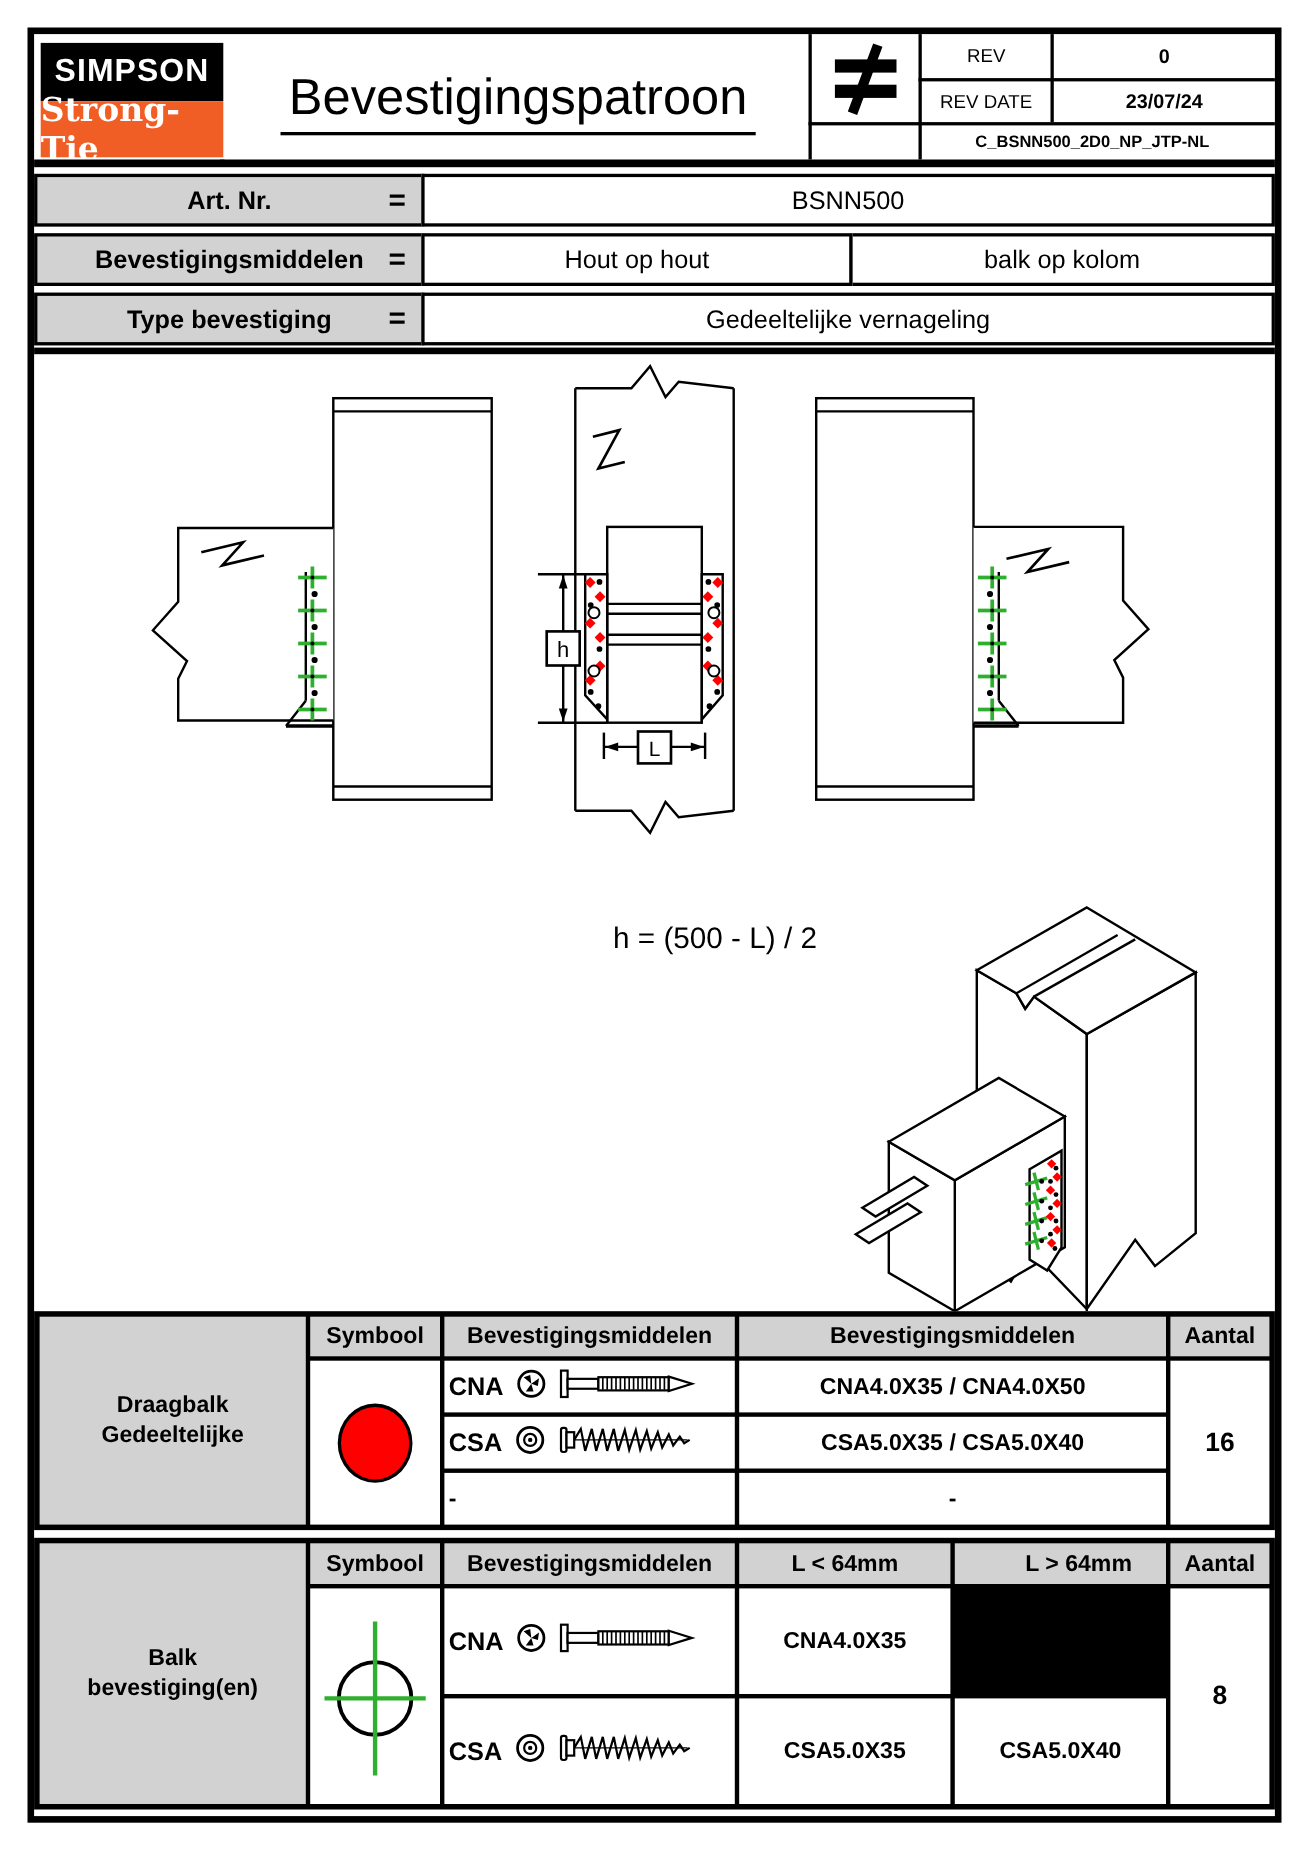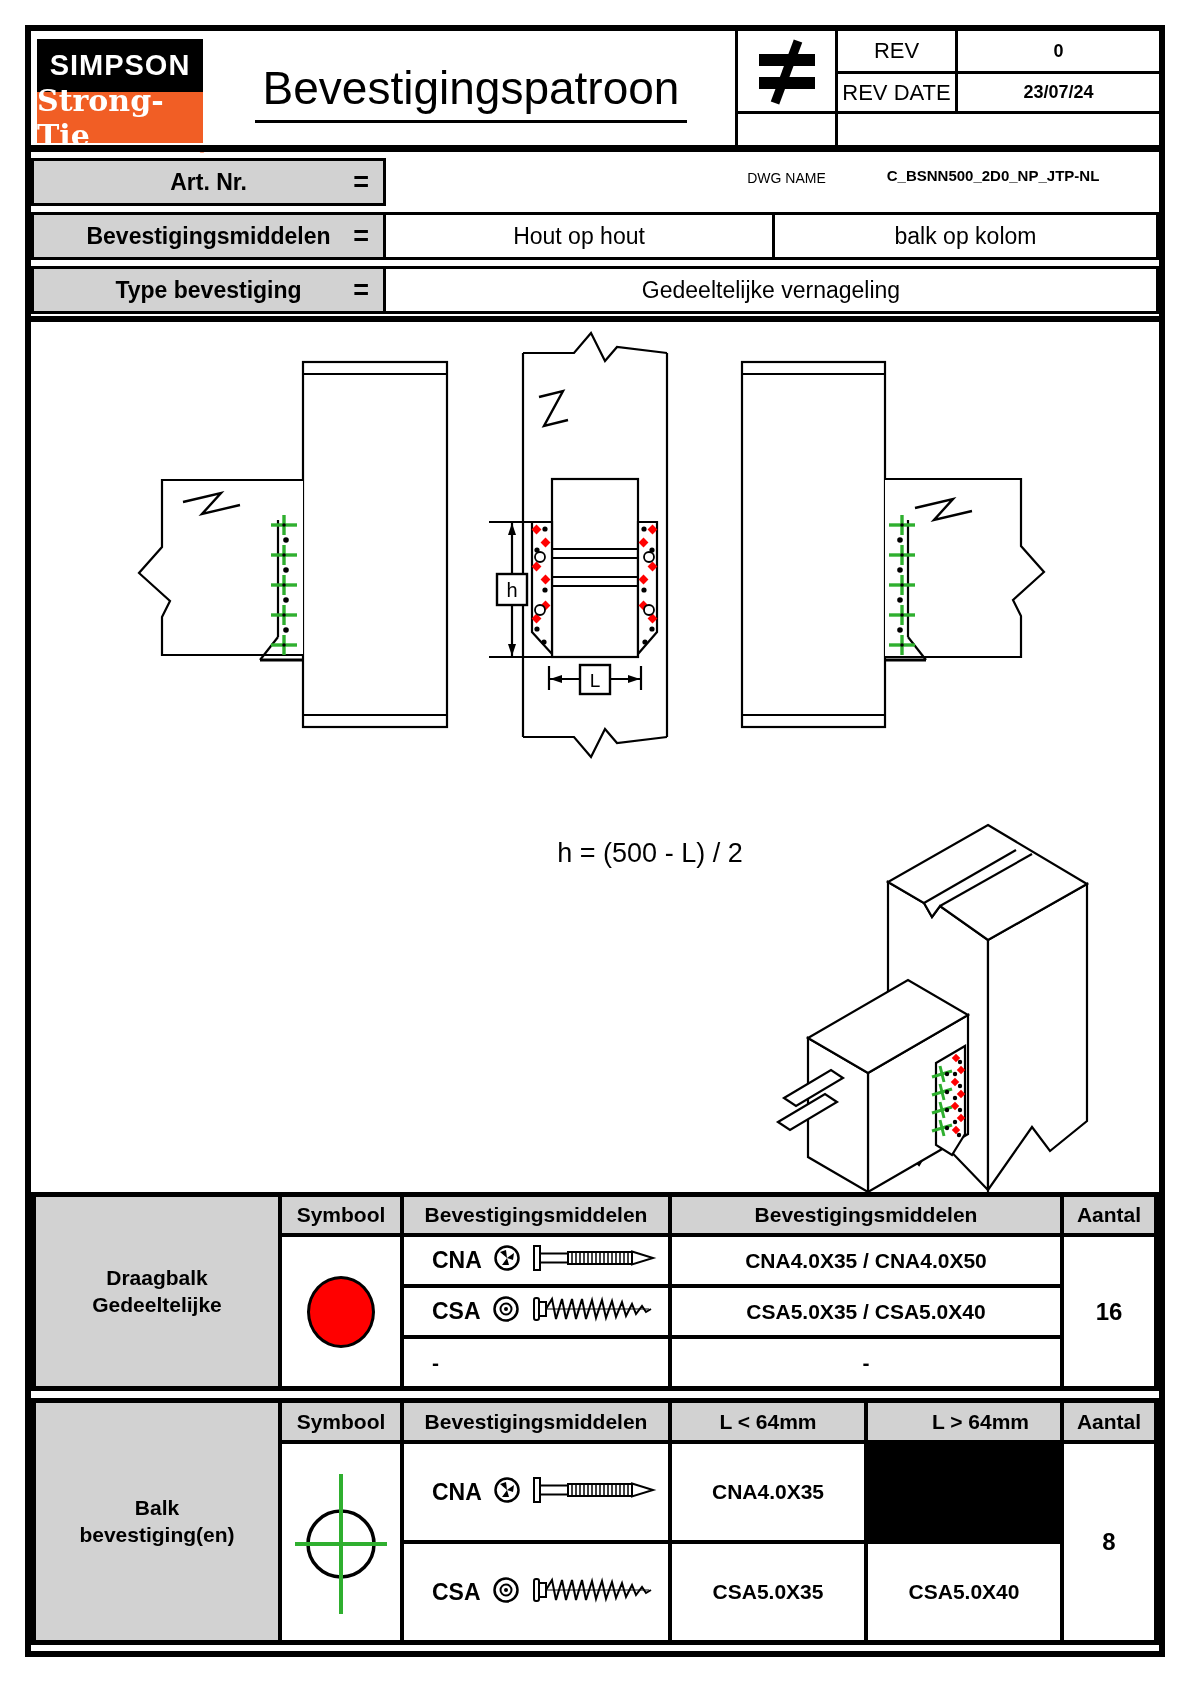--- a/index.html
+++ b/index.html
@@ -7,42 +7,42 @@
         font-family:"Liberation Sans",sans-serif;color:#000;overflow:hidden;}
   .frame{position:absolute;left:25px;top:25px;width:1140px;height:1632px;
          border:6px solid #000;box-sizing:border-box;}
   .abs{position:absolute;}
   .flexc{display:flex;align-items:center;justify-content:center;}
   
   .logo-black{background:#000;color:#fff;font-weight:bold;font-size:29px;letter-spacing:1px;}
   .logo-orange{color:#fff;font-weight:bold;font-size:30px;font-family:"DejaVu Serif",serif;}
   .title{font-size:46px;letter-spacing:0px;border-bottom:3px solid #000;padding:0 8px 5px 8px;}
   .hline,.vline{position:absolute;background:#000;}
-  .hdr-small{font-size:22px;border-radius:11px;}
+  .hdr-small{font-size:17px;border-radius:11px;}
   .hdr-val{font-size:18px;font-weight:600;}
   .dwg-lbl{font-size:14px;}
   .dwg-val{font-size:15px;font-weight:600;letter-spacing:0px;}
   
   .irow{position:absolute;border:3px solid #000;box-sizing:border-box;background:#fff;
         display:flex;align-items:center;justify-content:center;font-size:23px;}
   .ilabel{background:#D2D2D2;font-weight:bold;}
   .eq{position:absolute;right:14px;top:50%;transform:translateY(-50%);
       font-weight:bold;font-size:27px;}
   
   .ftable{position:absolute;left:0;width:1128px;background:#000;display:grid;
           gap:4px;padding:5px;box-sizing:border-box;}
   #t1{top:1161px;height:199px;grid-template-columns:242px 118px 264px 388px 90px;
       grid-template-rows:36px 47px 47px 47px;}
   #t2{top:1367px;height:247px;grid-template-columns:242px 118px 264px 192px 192px 90px;
       grid-template-rows:37px 96px 96px;}
   .cell{background:#fff;display:flex;align-items:center;justify-content:center;
         font-size:21px;font-weight:bold;}
   .gray{background:#D2D2D2;}
   .rowlabel{grid-row:1/-1;grid-column:1;text-align:center;line-height:1.25;padding:0 30px;}
-  .fastcell{justify-content:flex-start;padding-left:28px;gap:10px;}
+  .fastcell{justify-content:flex-start;padding-left:4px;gap:10px;}
   .code{font-size:23px;font-weight:bold;}
   .qty{font-size:24px;}
   svg text{font-family:"Liberation Sans",sans-serif;}
 </style>
 </head>
 <body>
 
 <div class="page">
  <div class="frame">
 
@@ -70,28 +70,29 @@
         <rect x="9" y="15" width="56" height="12" fill="#000"></rect>
         <rect x="9" y="38" width="56" height="12" fill="#000"></rect>
         <line x1="48" y1="2" x2="25" y2="64" stroke="#000" stroke-width="9"></line>
       </svg>
     </div>
     <div class="abs flexc hdr-small" style="left:103px;top:0;width:117px;height:40px;">REV</div>
     <div class="abs flexc hdr-val" style="left:223px;top:0;width:201px;height:40px;">0</div>
     <div class="abs flexc hdr-small" style="left:103px;top:43px;width:117px;height:37px;">REV DATE</div>
     <div class="abs flexc hdr-val" style="left:223px;top:43px;width:201px;height:37px;">23/07/24</div>
     <div class="abs flexc dwg-lbl" style="left:3px;top:83px;width:97px;height:31px;margin-top:48px;">DWG NAME</div>
-    <div class="abs flexc dwg-val" style="left:103px;top:83px;width:310px;height:31px;margin-top:46px;">C_BSNN500_2D0_NP_JTP-NL</div>
+    <div class="abs flexc dwg-val" style="left:103px;top:83px;width:310px;height:31px;">C_BSNN500_2D0_NP_JTP-NL</div>
   </div>
   <div class="hline" style="left:0;top:114px;width:1128px;height:7px;"></div>
 
   <div class="irow ilabel" style="left:0;top:127px;width:355px;height:48px;">
     <span>Art. Nr.</span>
     <span class="eq">=</span>
   </div>
+  <div class="irow" style="left:352px;top:127px;width:776px;height:48px;">BSNN500</div>
 
   <div class="irow ilabel" style="left:0;top:181px;width:355px;height:48px;">
     <span>Bevestigingsmiddelen</span>
     <span class="eq">=</span>
   </div>
   <div class="irow" style="left:741px;top:181px;width:387px;height:48px;">balk op kolom</div>
   <div class="irow" style="left:352px;top:181px;width:392px;height:48px;">Hout op hout</div>
 
   <div class="irow ilabel" style="left:0;top:235px;width:355px;height:48px;">
     <span>Type bevestiging</span>

